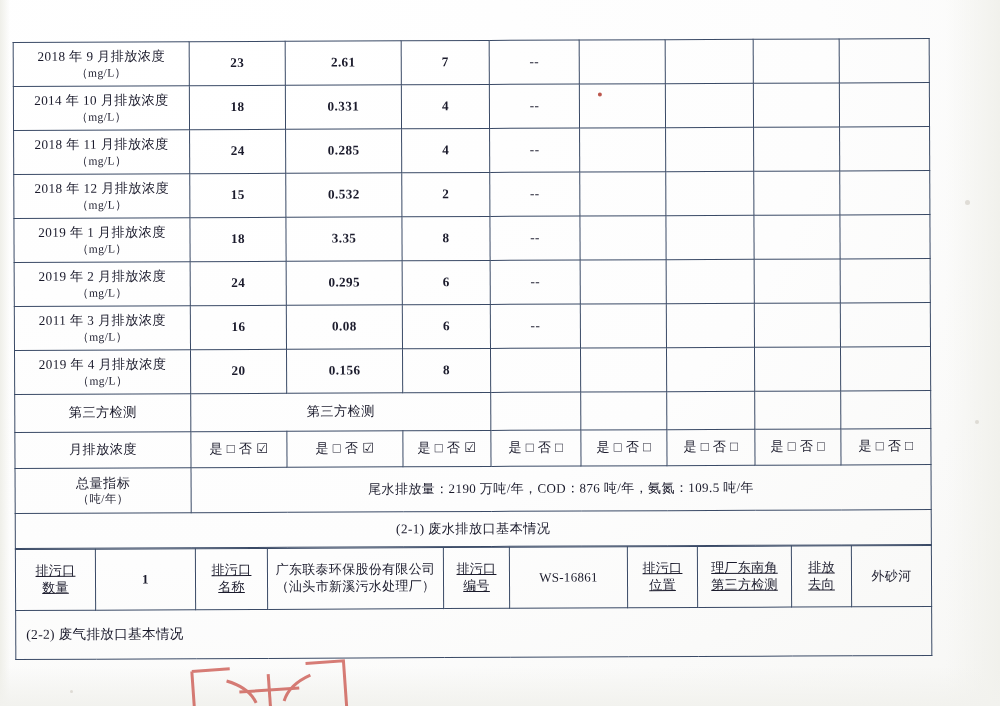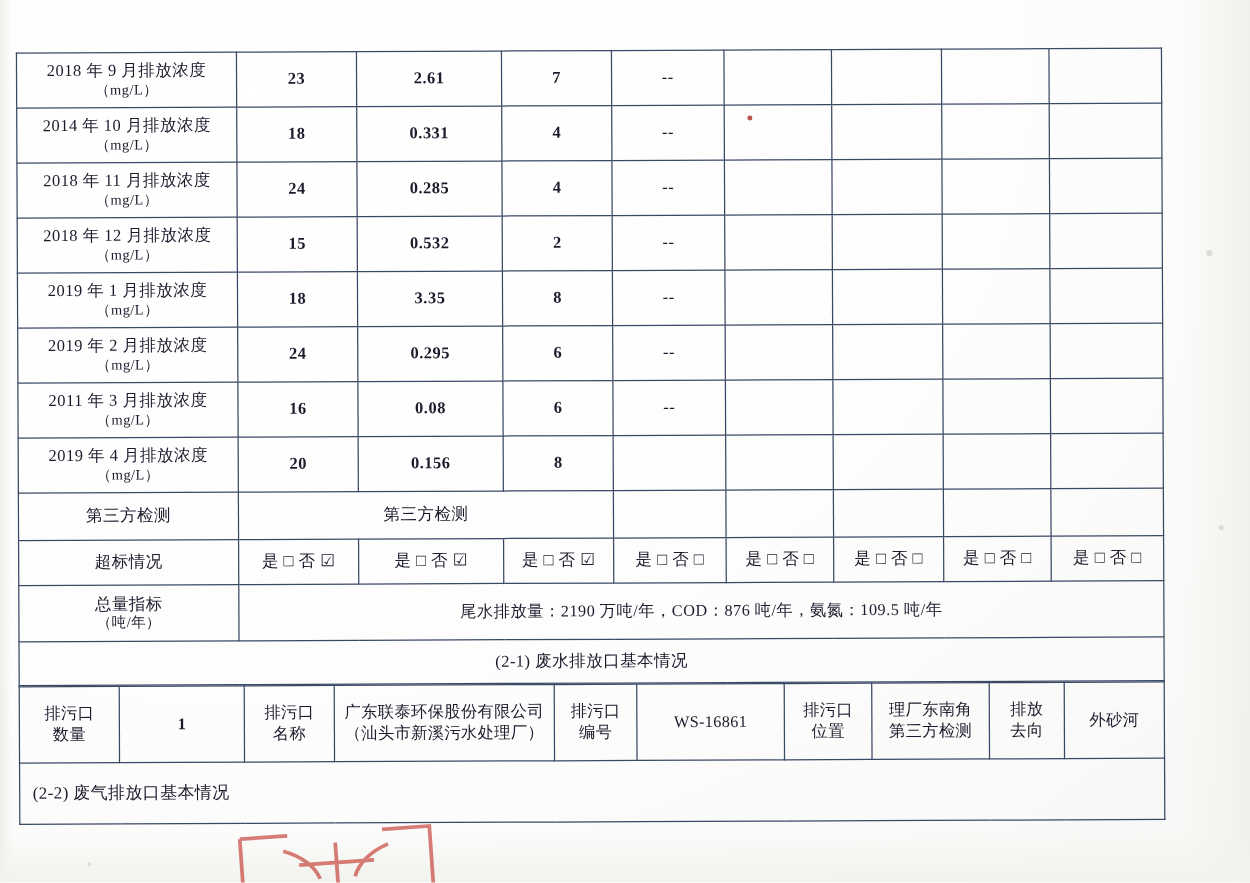--- a/index.html
+++ b/index.html
@@ -81,21 +81,21 @@
     text-align: center;
     vertical-align: middle;
     line-height: 1.3;
     letter-spacing: 0.3px;
     padding: 2px;
   }
   tr.outletrow td { height: 56px; }
   tr.sec2row td { height: 44px; text-align: left; padding-left: 10px; font-size: 13.6px;}
   .two-line span { display: block; }
   .company { font-size: 12.4px; line-height: 1.4; }
-  .small { font-size: 12.2px; }
+  .small { font-size: 12.2px; text-decoration: underline; }
   
   .stamp {
     position: absolute;
     left: 180px;
     top: 660px;
     width: 180px;
     height: 80px;
     opacity: 0.75;
     transform: rotate(-4deg);
   }
@@ -282,21 +282,21 @@
         <td>第三方检测</td>
         <td colspan="3">第三方检测</td>
         <td></td>
         <td></td>
         <td></td>
         <td></td>
         <td></td>
       </tr>
 
       <tr class="exrow">
-        <td>超标情况</td>
+        <td>月排放浓度</td>
         <td class="exitem">是 □ 否 ☑</td>
         <td class="exitem">是 □ 否 ☑</td>
         <td class="exitem">是 □ 否 ☑</td>
         <td class="exitem">是 □ 否 □</td>
         <td class="exitem">是 □ 否 □</td>
         <td class="exitem">是 □ 否 □</td>
         <td class="exitem">是 □ 否 □</td>
         <td class="exitem">是 □ 否 □</td>
       </tr>
 

